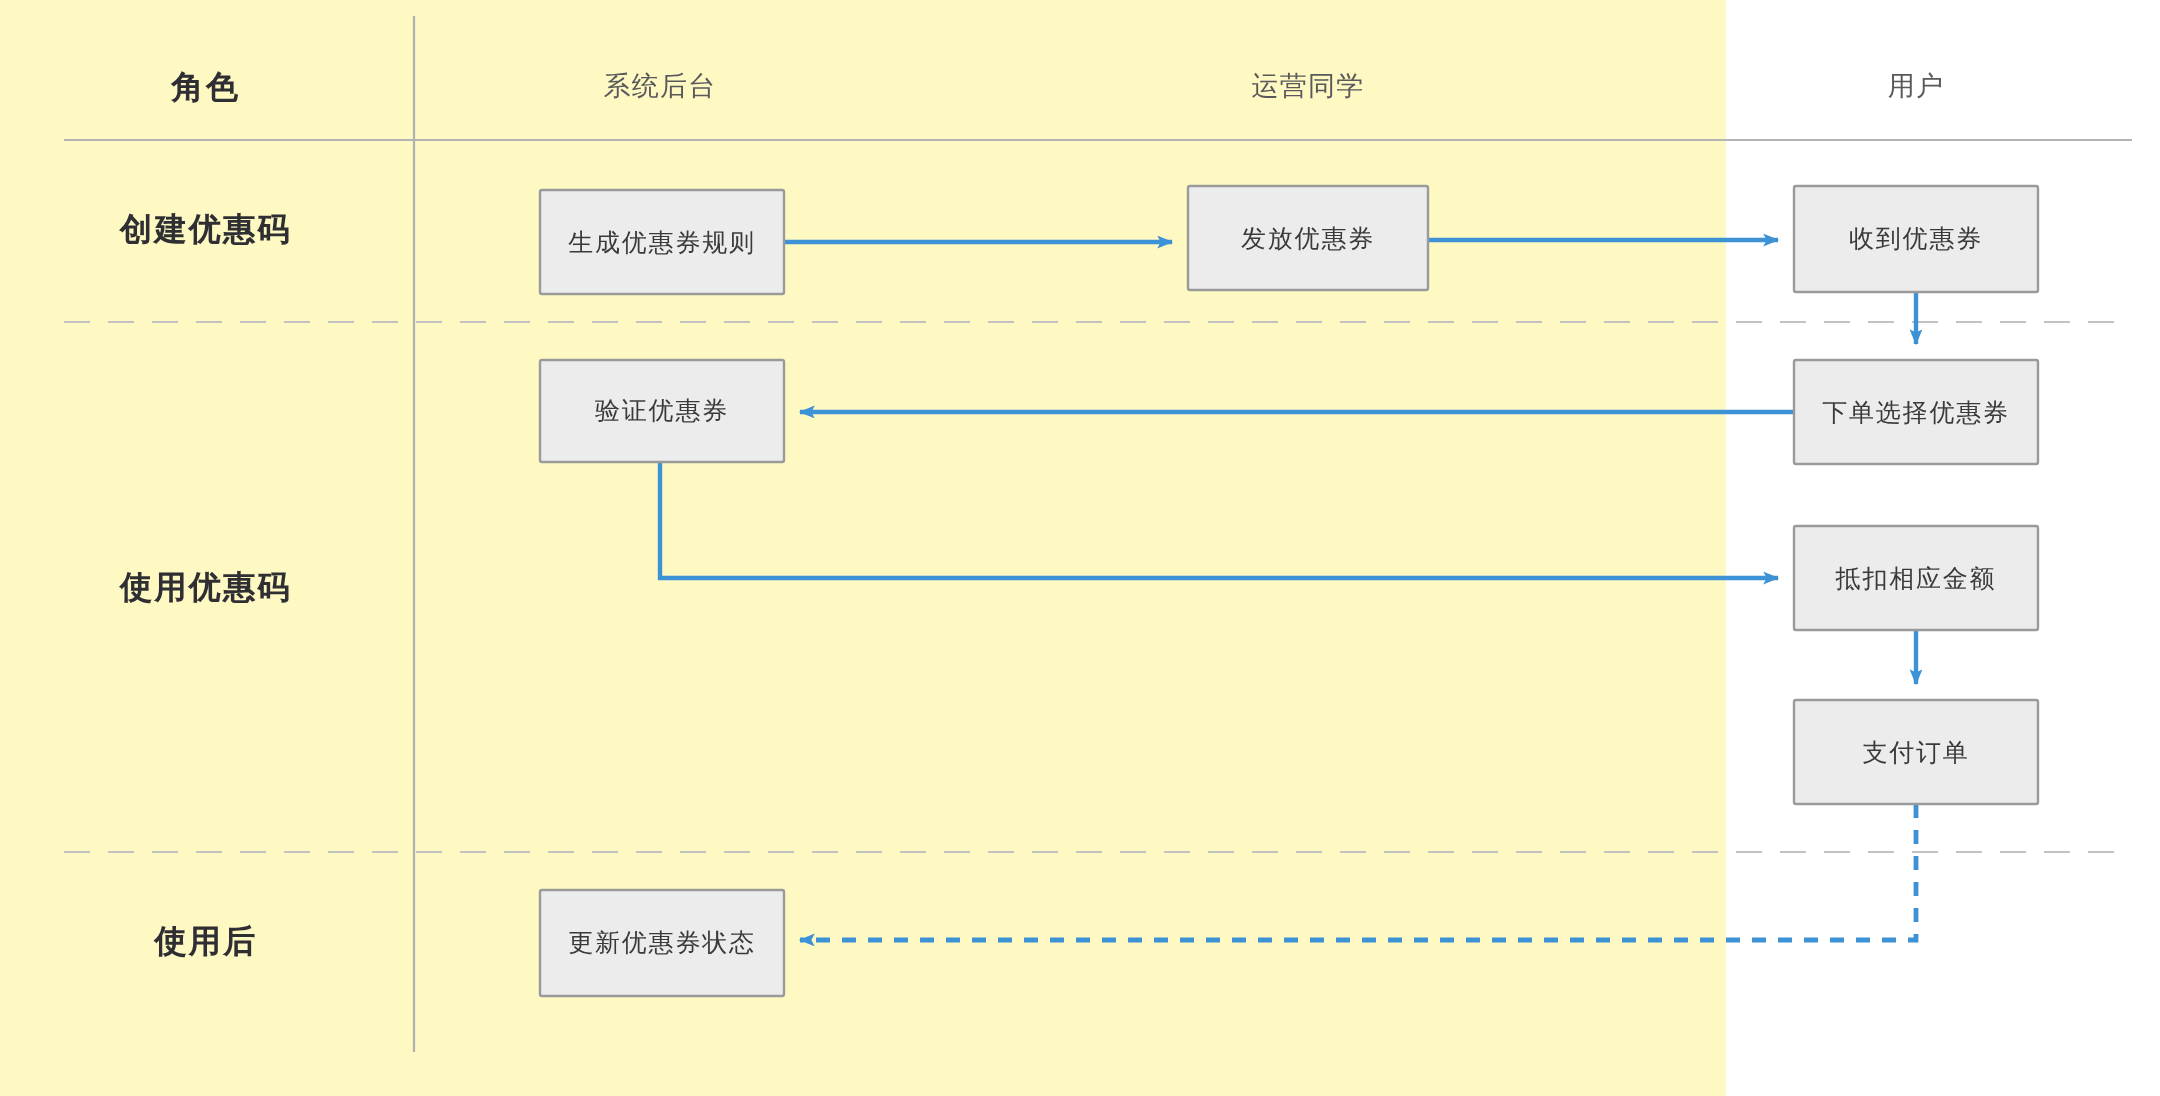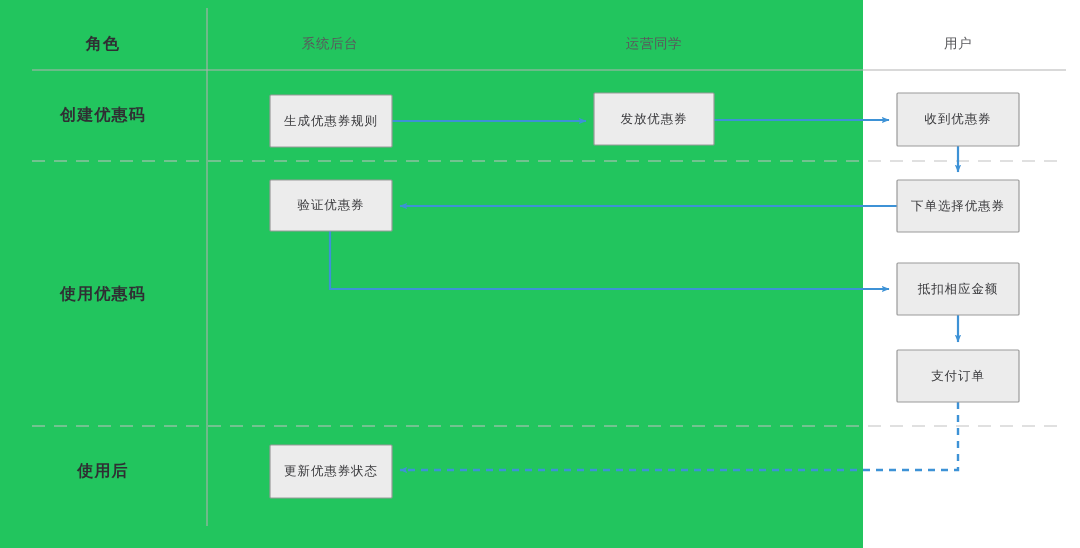--- a/index.html
+++ b/index.html
@@ -11,21 +11,21 @@
   body {
     font-family: "Liberation Sans", "DejaVu Sans", sans-serif;
     width: 1080px;
     height: 548px;
     overflow: hidden;
   }
   #diagram-root {
     position: relative;
     width: 863px;
     height: 548px;
-    background: #22c55e;
+    background: #fef9c3;
   }
   svg.canvas {
     position: absolute;
     top: 0;
     left: 0;
     width: 1080px;
     height: 548px;
   }
   .lane-header-text {
     font-size: 13.5px;

